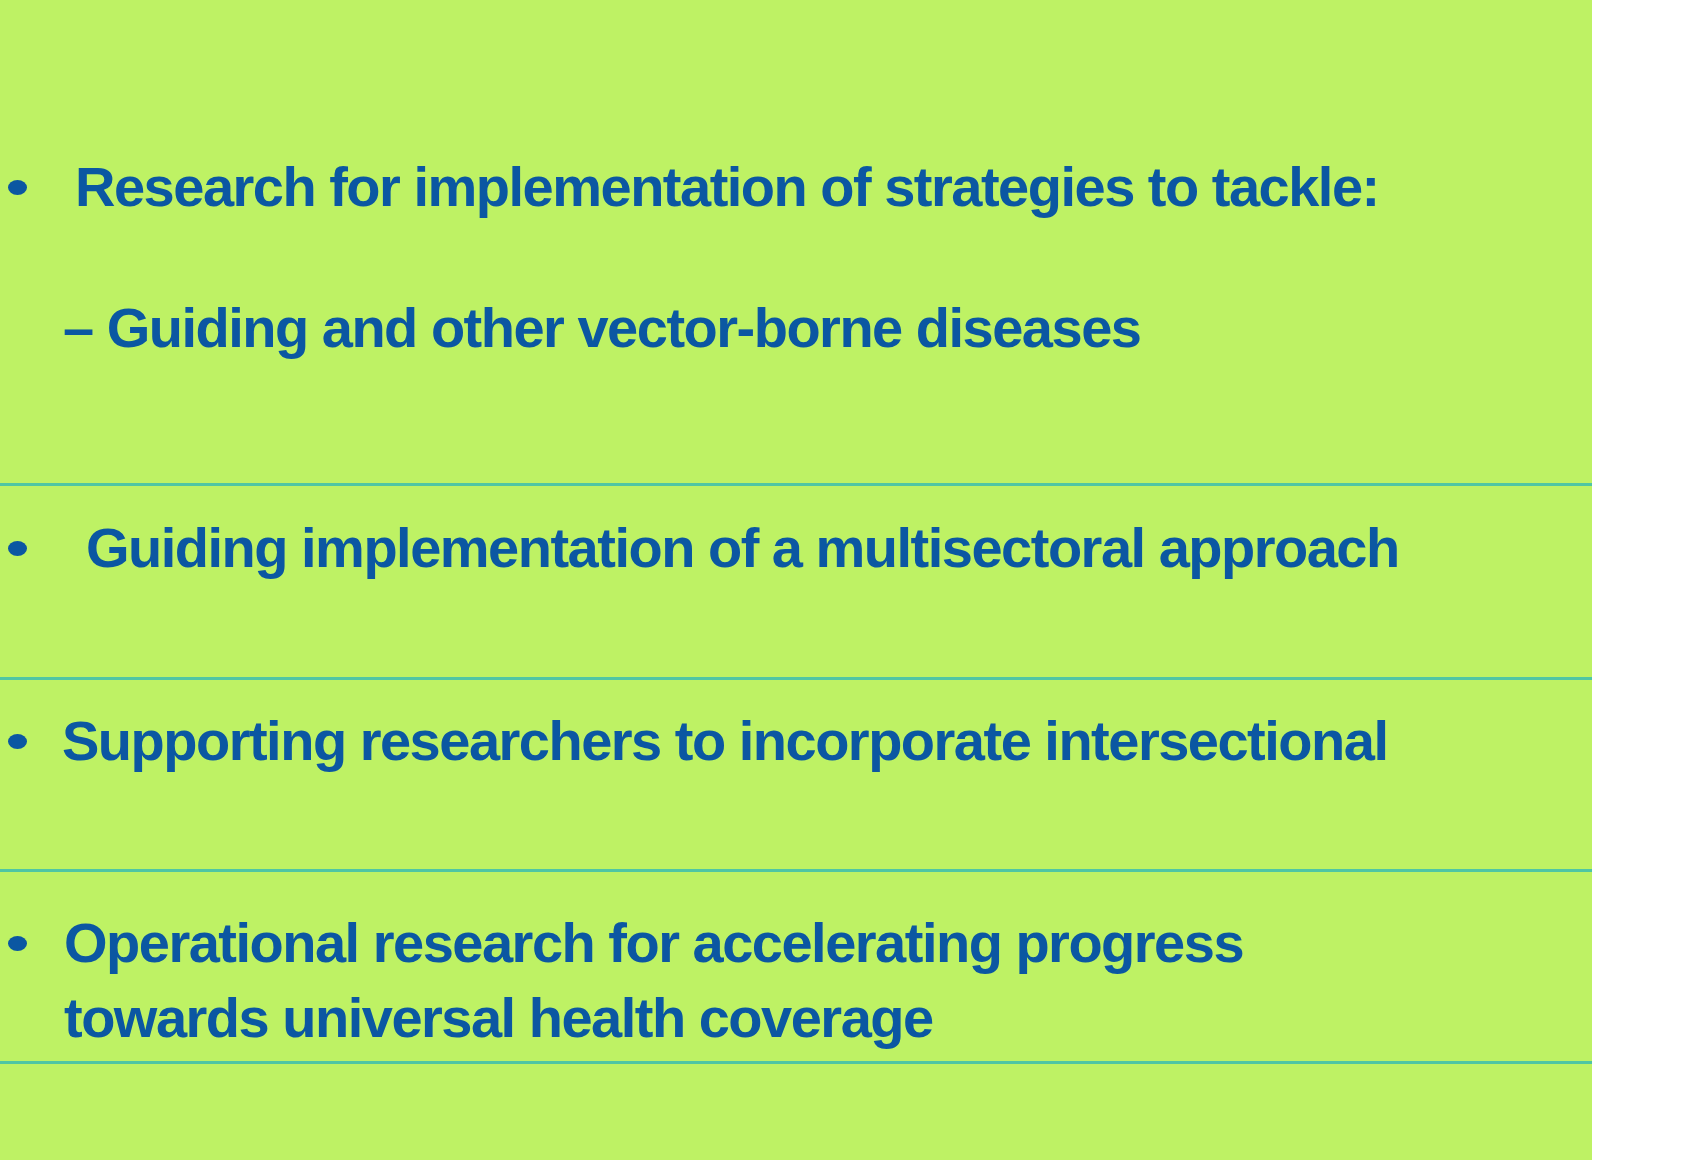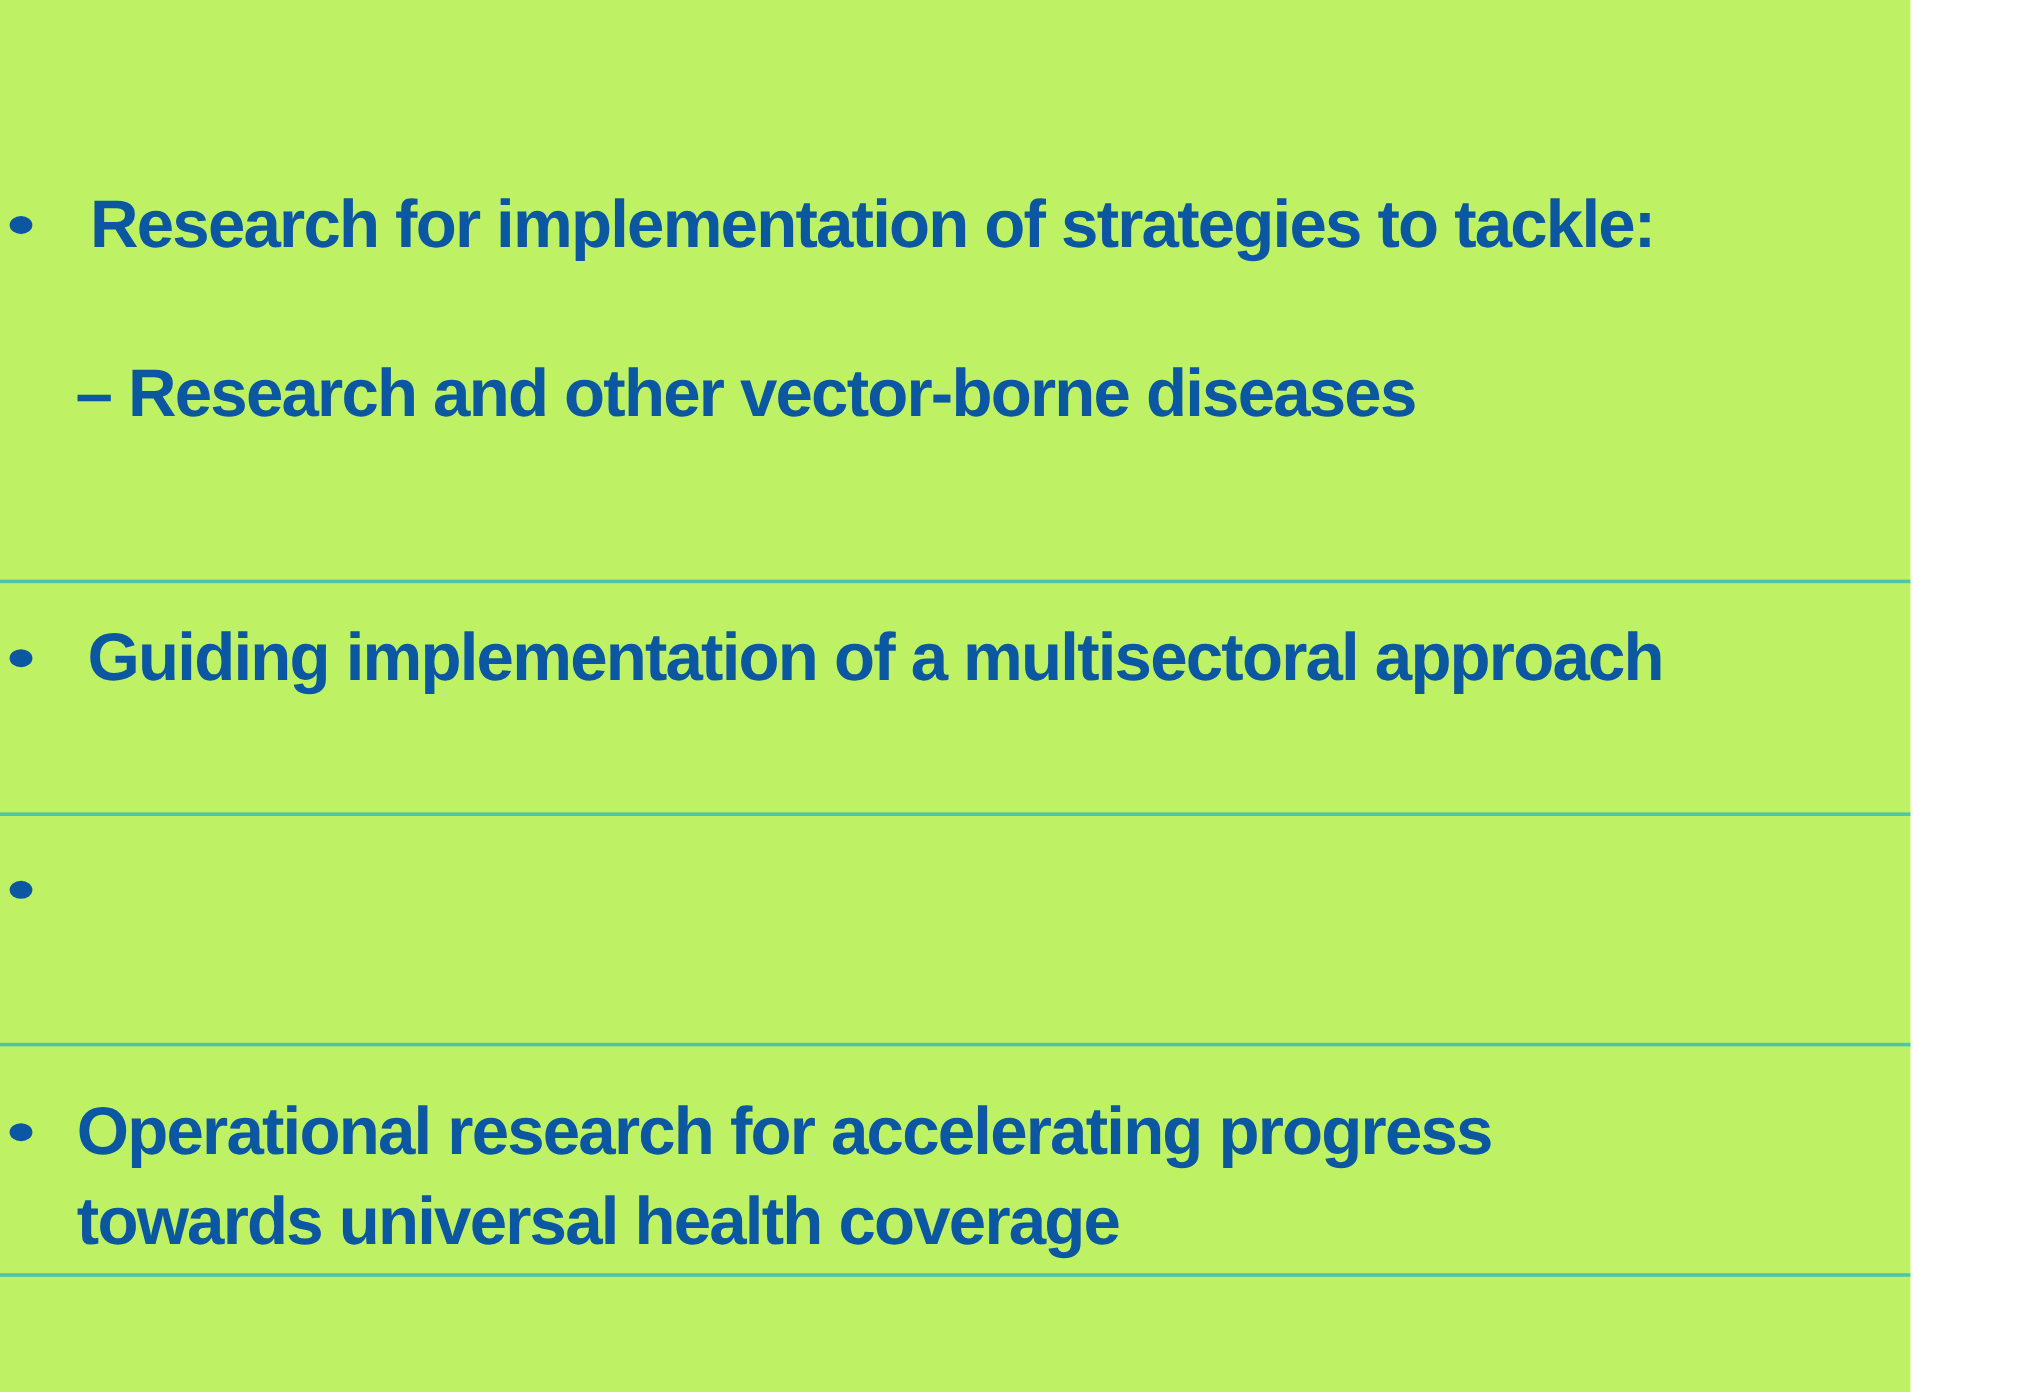--- a/index.html
+++ b/index.html
@@ -37,30 +37,31 @@
     background: #4FC6A3;
   }
 </style>
 </head>
 <body>
 
 <div class="slide">
 
   <span class="bullet" style="top:180px"></span>
   <div class="line" style="top:157px; left:75px">Research for implementation of strategies to tackle:</div>
-  <div class="line" style="top:298px; left:63px">– Research and other vector-borne diseases</div>
+  <div class="line" style="top:298px; left:63px">– Guiding and other vector-borne diseases</div>
 
   <div class="divider" style="top:483px"></div>
 
   <span class="bullet" style="top:541px"></span>
-  <div class="line" style="top:518px; left:73px">Guiding implementation of a multisectoral approach</div>
+  <div class="line" style="top:518px; left:86px">Guiding implementation of a multisectoral approach</div>
 
   <div class="divider" style="top:677px"></div>
 
   <span class="bullet" style="top:734px"></span>
+  <div class="line" style="top:711px; left:62px">Supporting researchers to incorporate intersectional</div>
 
   <div class="divider" style="top:869px"></div>
 
   <span class="bullet" style="top:936px"></span>
   <div class="line" style="top:913px; left:64px">Operational research for accelerating progress</div>
   <div class="line" style="top:988px; left:64px">towards universal health coverage</div>
 
   <div class="divider" style="top:1061px"></div>
 
 </div>

